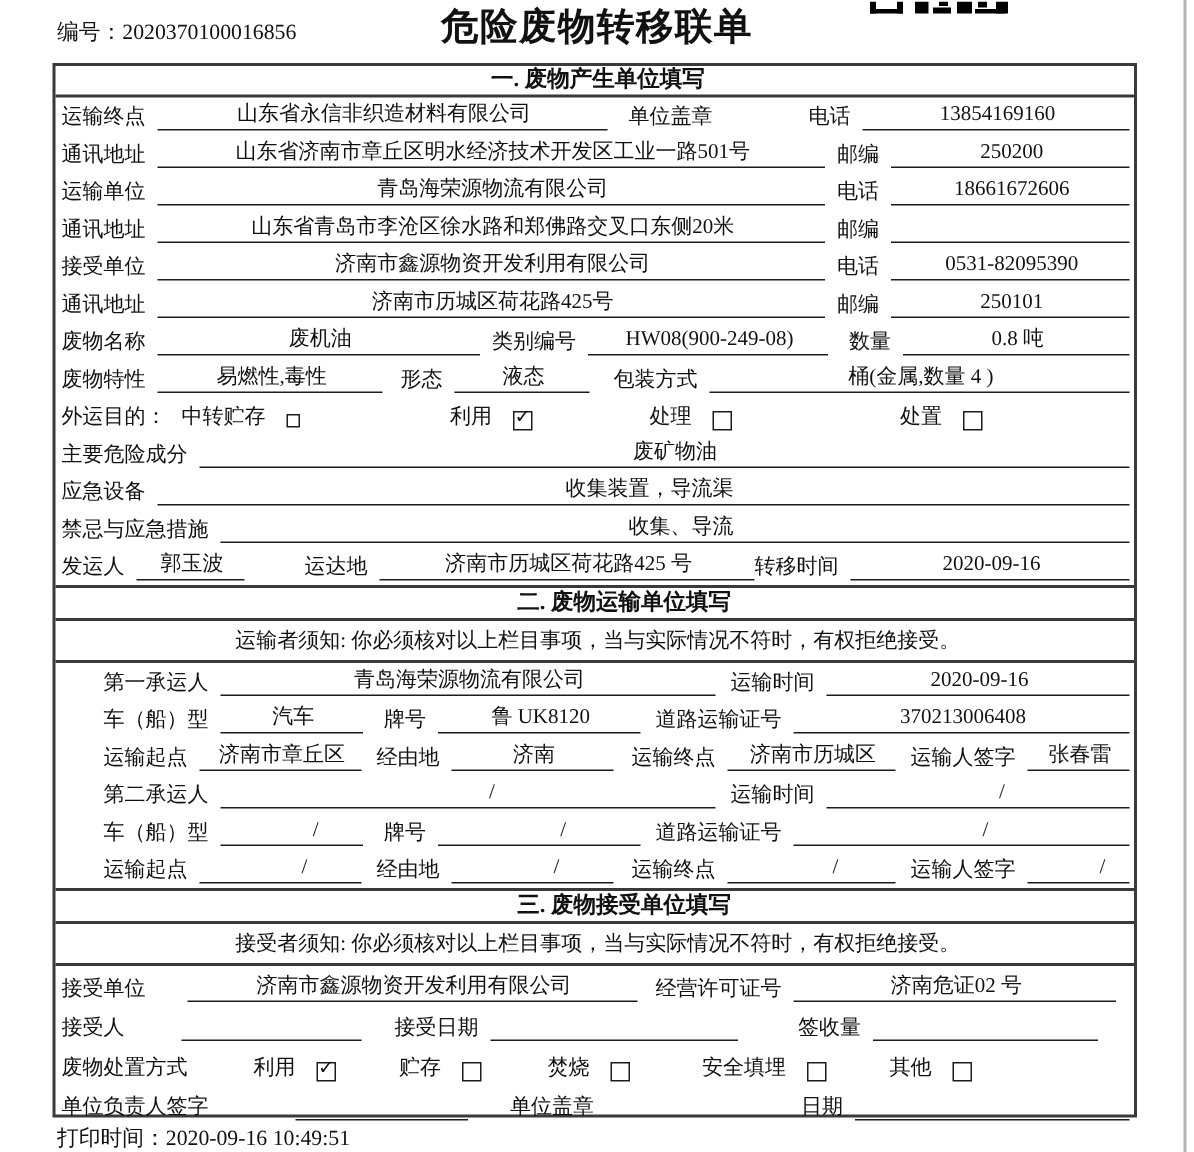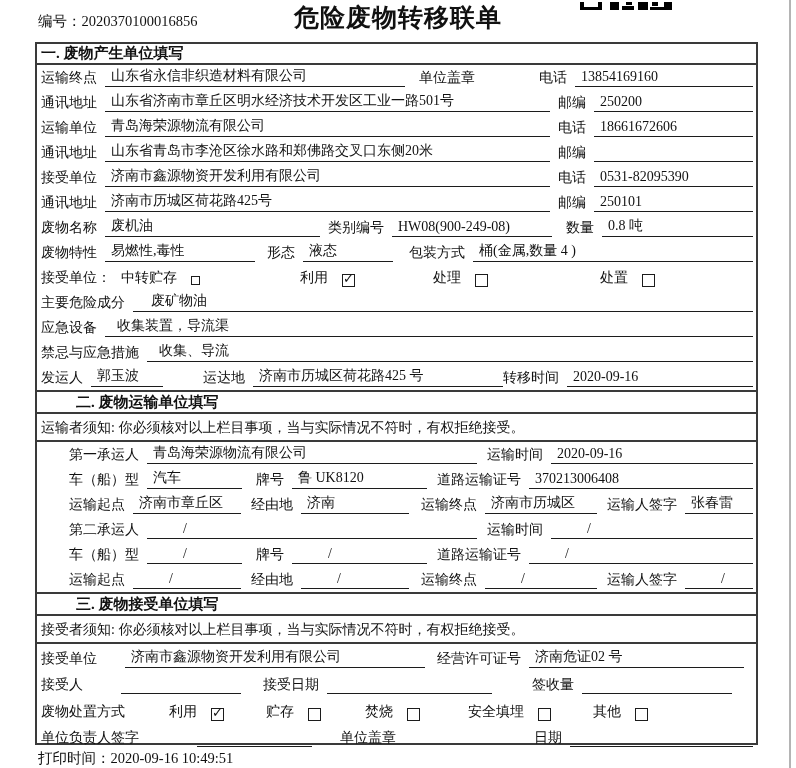--- a/index.html
+++ b/index.html
@@ -9,21 +9,21 @@
   .page { position:absolute; inset:0; background:#fff; }
   .page-edge { position:absolute; top:0; bottom:0; left:789px; width:2px; background:#b4b4b4; }
 
   
   .hdr-serial { position:absolute; top:12px; left:38px; font-size:14.5px; white-space:nowrap; }
   .hdr-title  { position:absolute; top:1px; left:0; width:100%; text-align:center; font-size:25px; font-weight:bold; letter-spacing:1px; }
   .qr-frag { position:absolute; top:0; left:580px; }
 
   
   .form { position:absolute; top:42px; left:35px; width:723px; height:703px;
-          border:2px solid #3a3a3a; display:flex; flex-direction:column; background:#fff; }
+          border:2px solid #3a3a3a; display:flex; flex-direction:column; background:#fff;text-align:center; }
 
   .sec { height:21px; line-height:19px; font-size:15px; font-weight:bold;
          border-bottom:2px solid #3a3a3a; padding-left:4px; flex:none; }
   .sec.mid { border-top:2px solid #3a3a3a; height:24px; line-height:21px;padding-left:39px; }
 
   .note { height:28px; line-height:27px; border-bottom:2px solid #3a3a3a; padding-left:4px; flex:none; white-space:nowrap; }
 
   .row { display:flex; align-items:flex-end; padding:0 3px 3px 4px; flex:none; }
   .s1 .row { height:25px; }
   .s2 .row { height:25px;padding-left:32px; }
@@ -131,21 +131,21 @@
       <div class="row">
         <span class="lbl">废物特性</span>
         <span class="val" style="width:150px">易燃性,毒性</span>
         <span class="lbl" style="margin-left:12px">形态</span>
         <span class="val" style="width:90px">液态</span>
         <span class="lbl" style="margin-left:16px">包装方式</span>
         <span class="val grow">桶(金属,数量  4 )</span>
       </div>
 
       <div class="row">
-        <span class="lbl">接受单位：</span>
+        <span class="lbl">外运目的：</span>
         <span class="lbl" style="margin-left:2px">中转贮存</span>
         <span class="cb cb-sm"></span>
         <span class="lbl" style="margin-left:100px">利用</span>
         <span class="cb checked"></span>
         <span class="lbl" style="margin-left:78px">处理</span>
         <span class="cb"></span>
         <span class="lbl" style="margin-left:112px">处置</span>
         <span class="cb"></span>
       </div>
 

